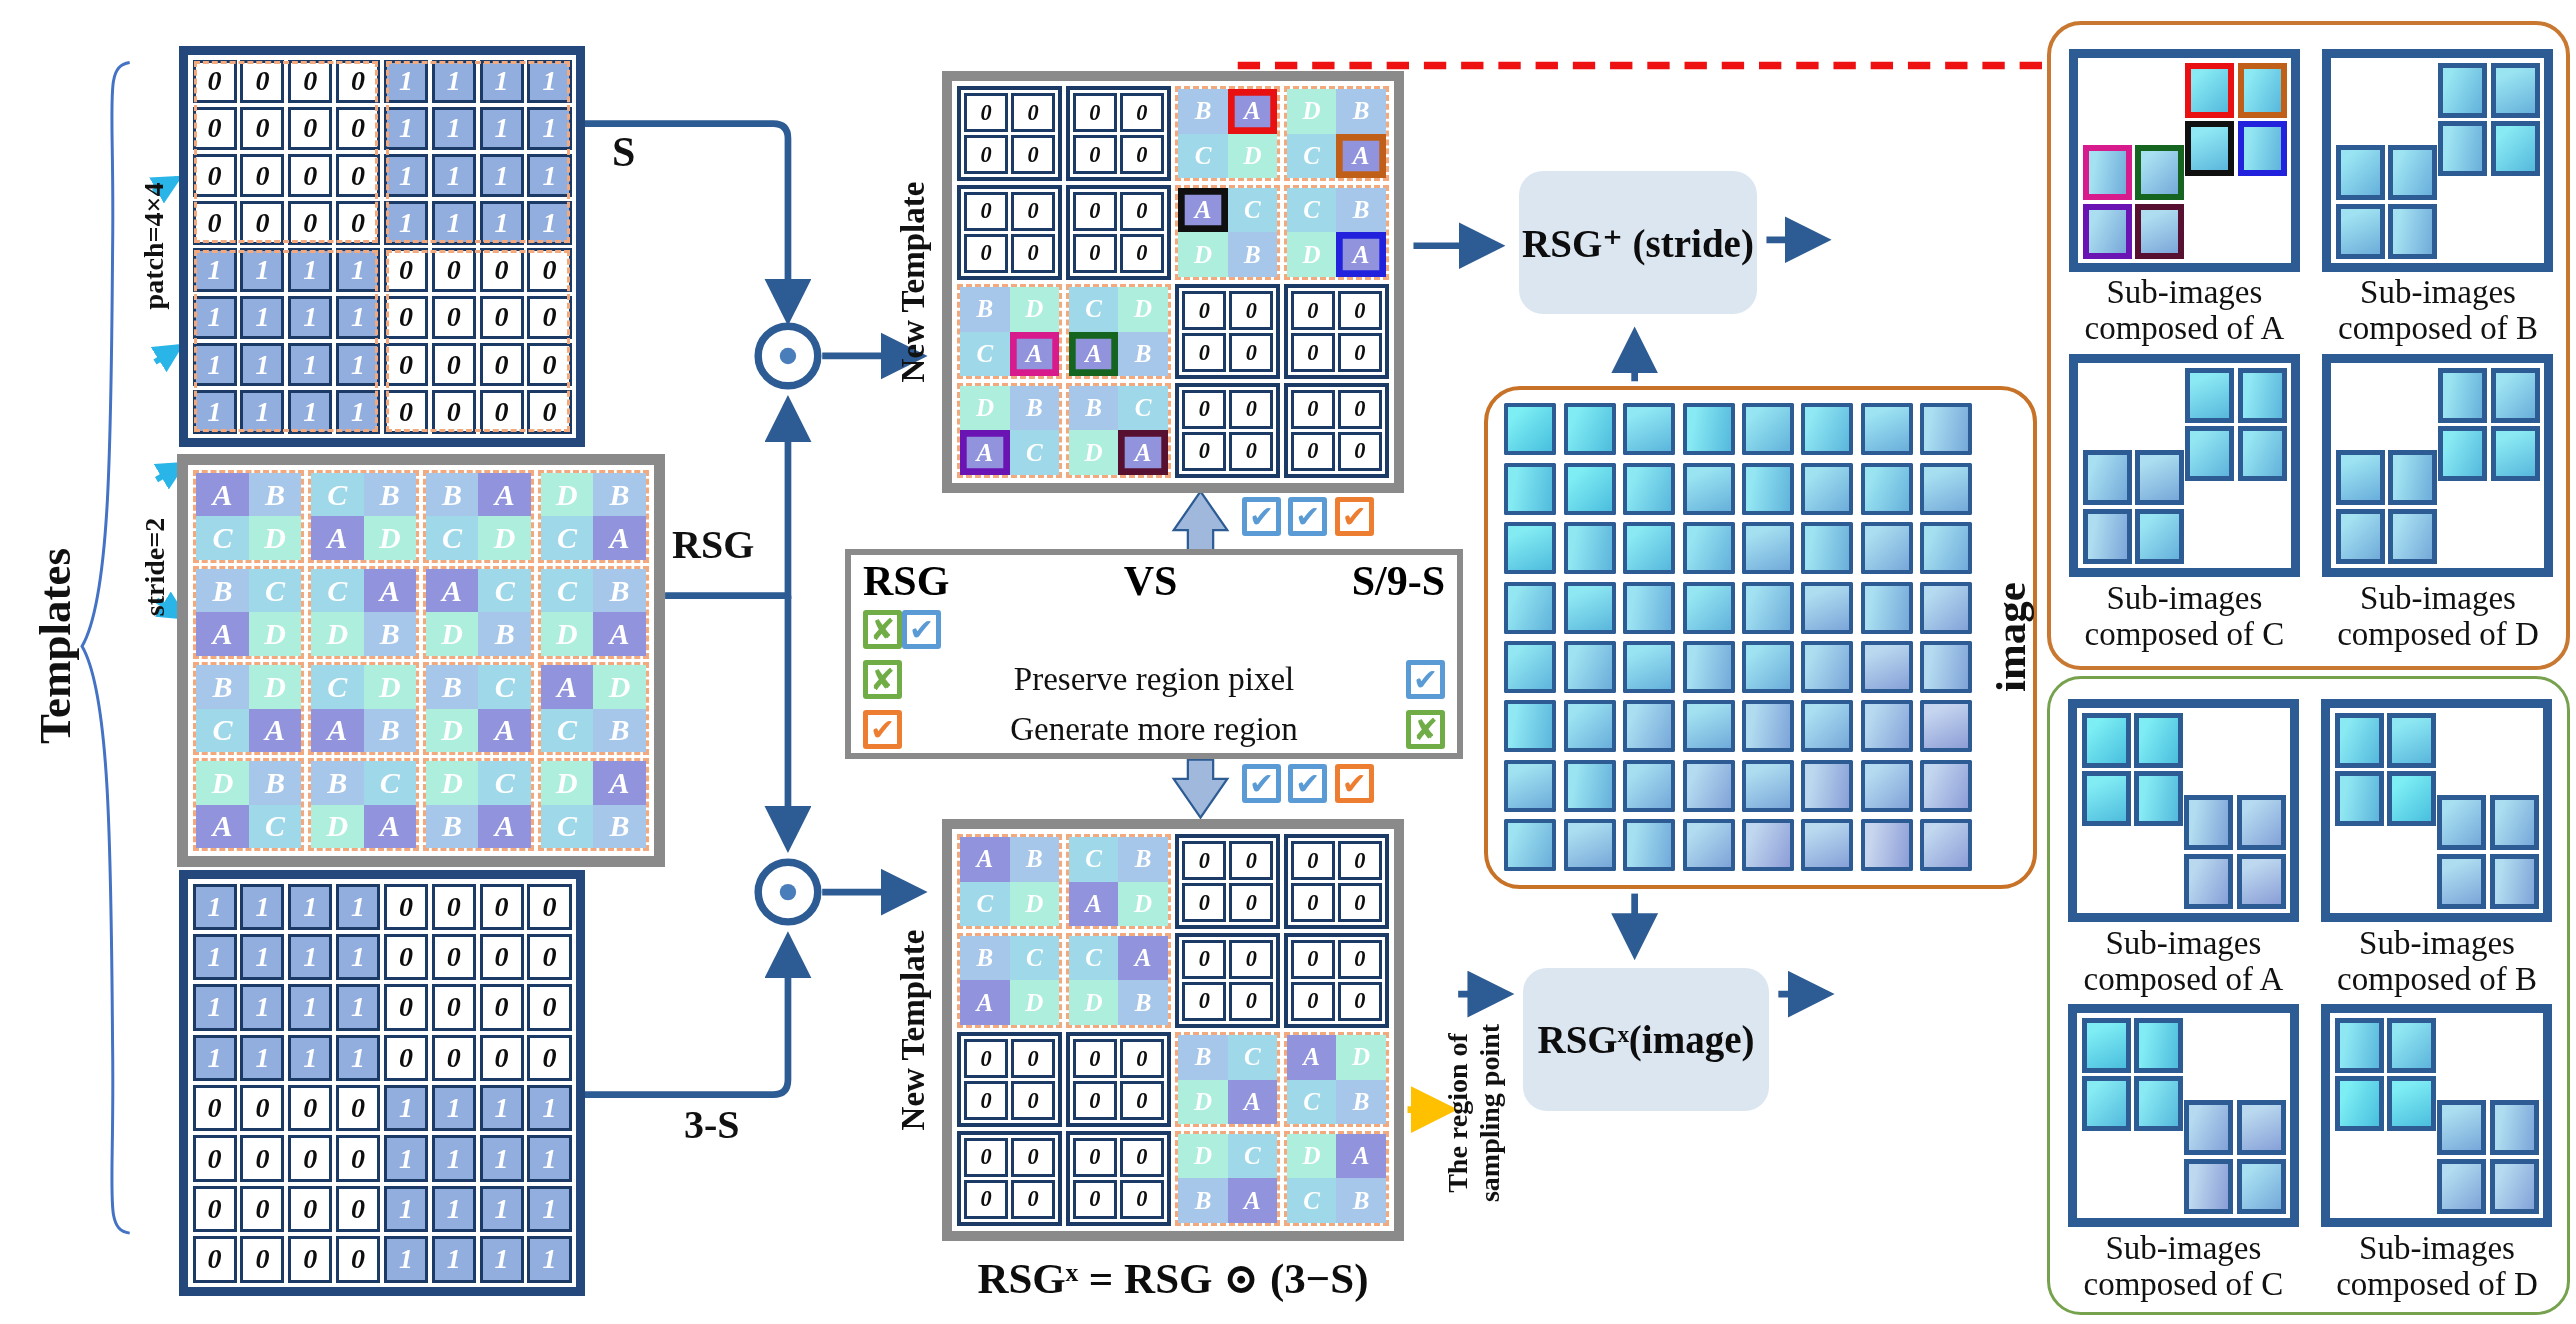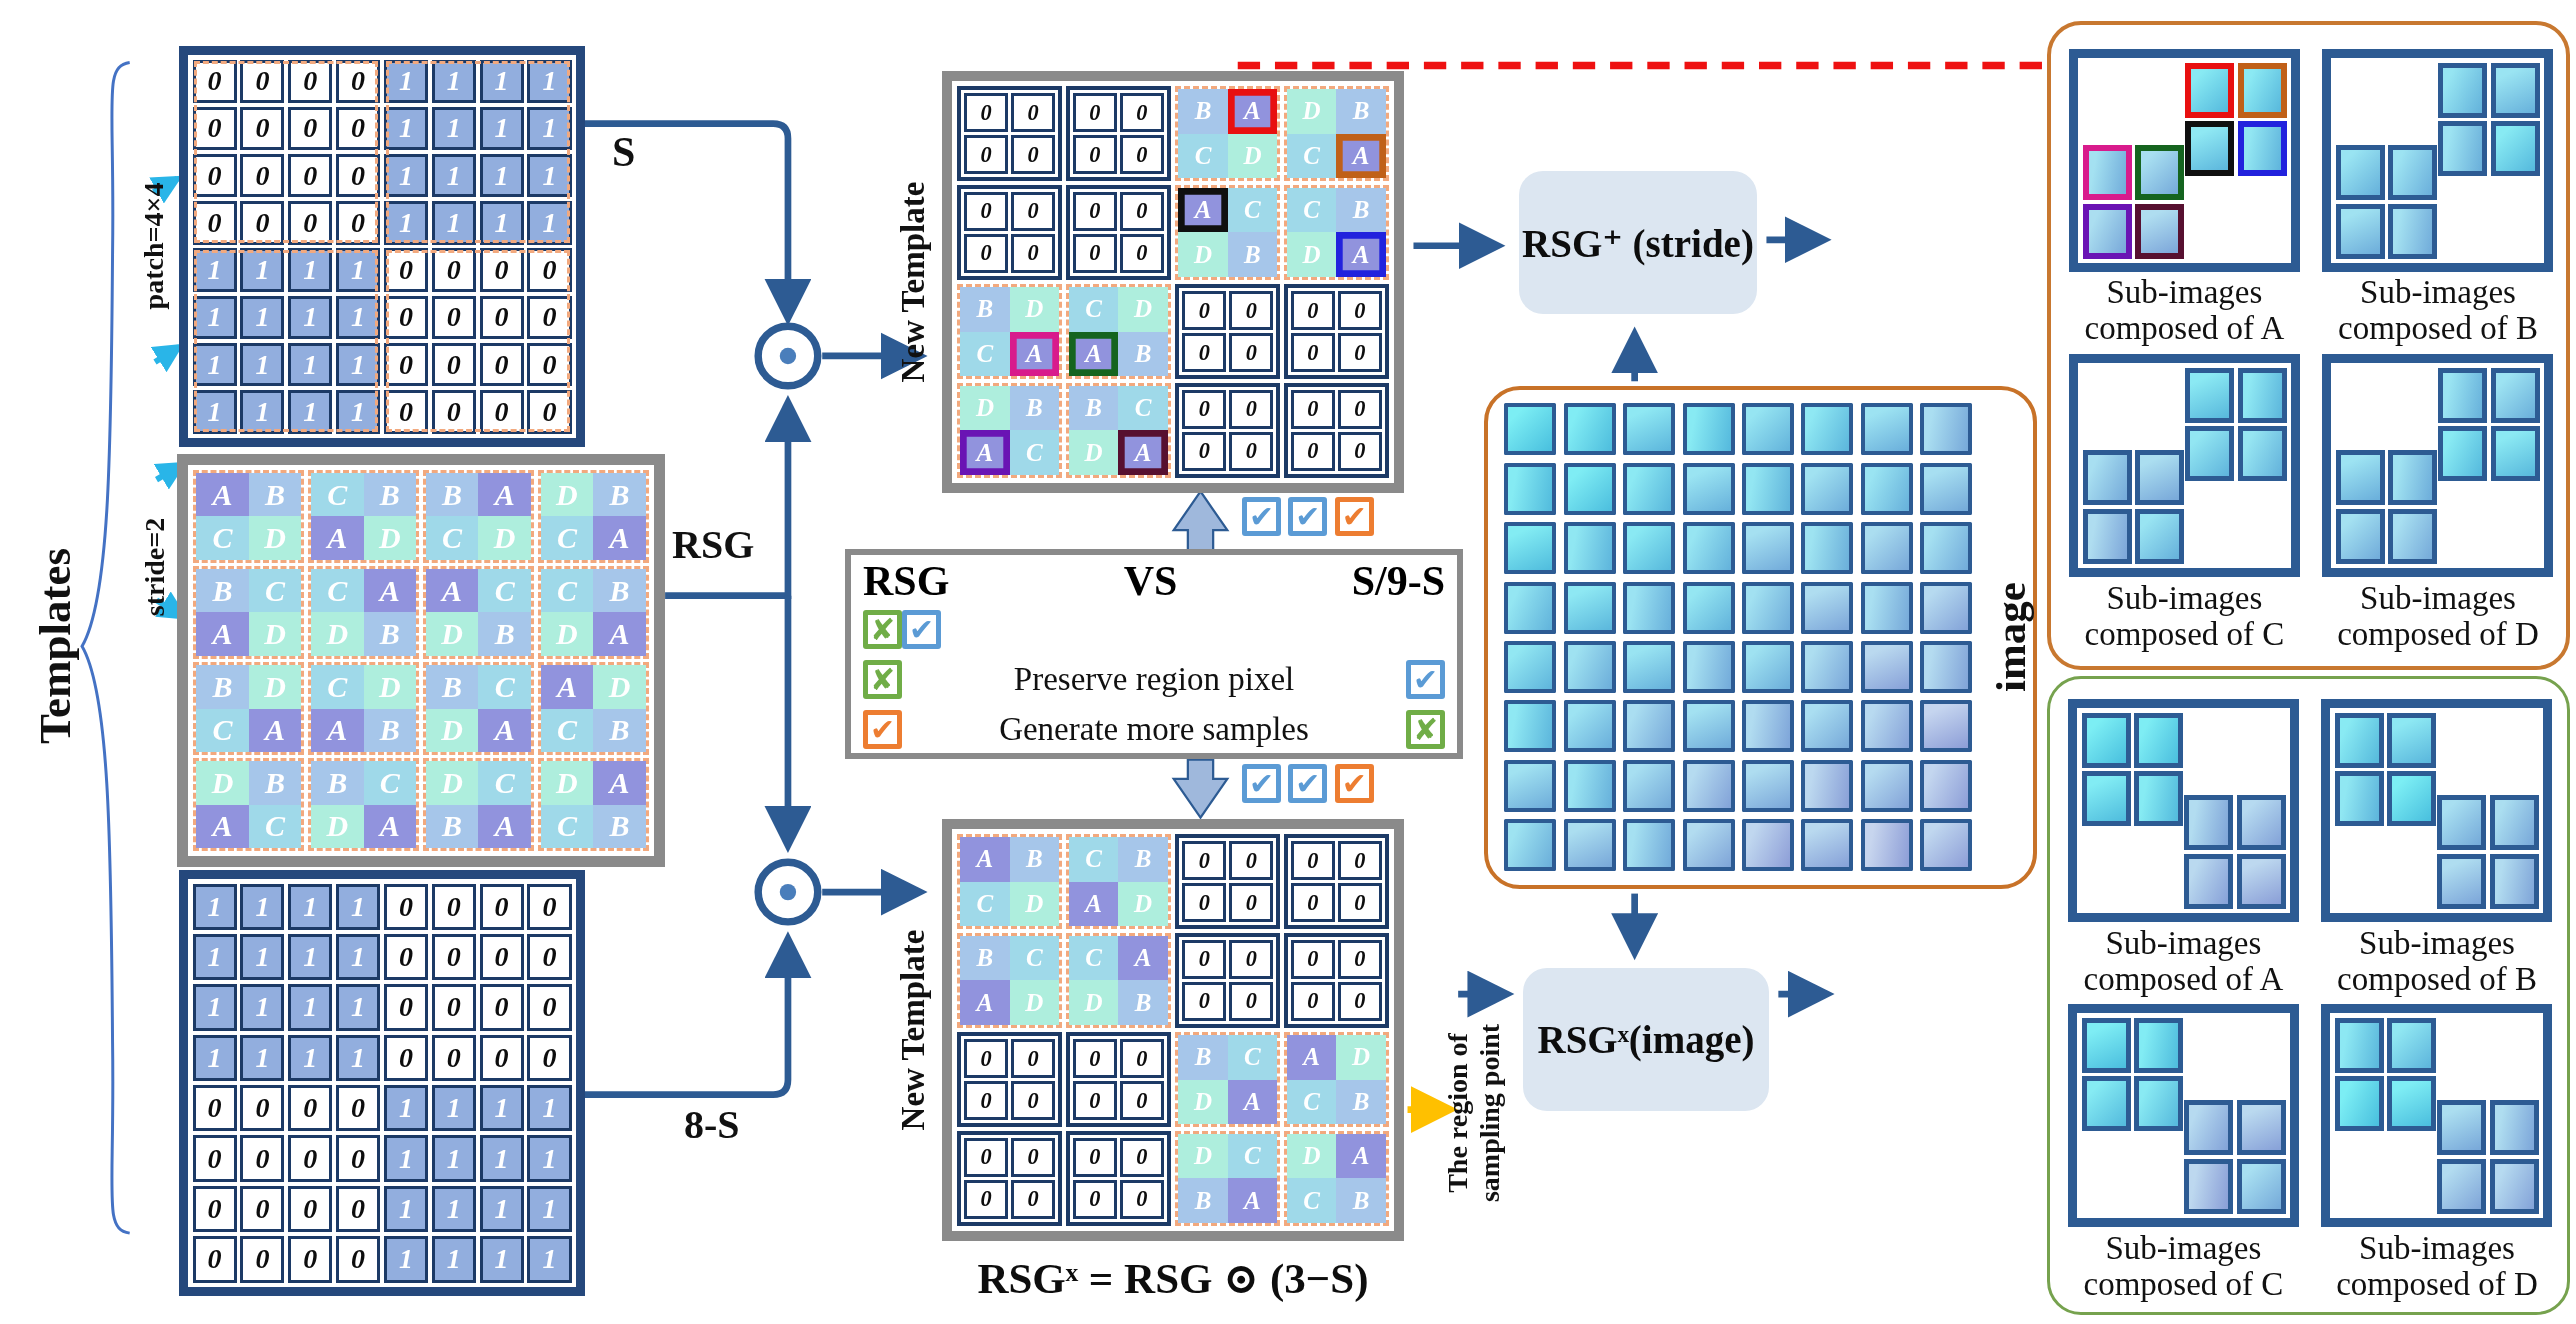--- a/index.html
+++ b/index.html
@@ -387,21 +387,21 @@
         <div class="bcell zero">0</div>
         <div class="bcell one">1</div>
         <div class="bcell one">1</div>
         <div class="bcell one">1</div>
         <div class="bcell one">1</div>
       </div>
     </div>
 
   <div class="flabel" style="left:612px;top:128px;font-size:42px;">S</div>
   <div class="flabel" style="left:672px;top:521px;font-size:40px;">RSG</div>
-  <div class="flabel" style="left:684px;top:1101px;font-size:40px;">8-S</div>
+  <div class="flabel" style="left:684px;top:1101px;font-size:40px;">3-S</div>
 
 
   <div class="vrot" style="left:754px;top:262px;width:320px;height:40px;font-size:33px;">New Template</div>
   <div id="plus-grid" class="tmpl-grid" style="left:942px;top:71px;width:462px;height:422px;">
       <div class="tmpl-quads">
         <div class="quad">
           <div class="zblock">
             <div class="zcell">0</div>
             <div class="zcell">0</div>
             <div class="zcell">0</div>
@@ -524,21 +524,21 @@
           <span class="mark green">✘</span>
           <span class="mark blue">✔</span>
         </div>
         <div class="vs-row">
           <span class="mark green">✘</span>
           <div class="rtext">Preserve region pixel</div>
           <span class="mark blue">✔</span>
         </div>
         <div class="vs-row">
           <span class="mark orange">✔</span>
-          <div class="rtext">Generate more samples</div>
+          <div class="rtext">Generate more region</div>
           <span class="mark green">✘</span>
         </div>
       </div>
   </div>
 
   <div id="checks-bottom" class="checks" style="left:1242px;top:764px;">
       <span class="mark blue">✔</span>
       <span class="mark blue">✔</span>
       <span class="mark orange">✔</span>
     </div>

